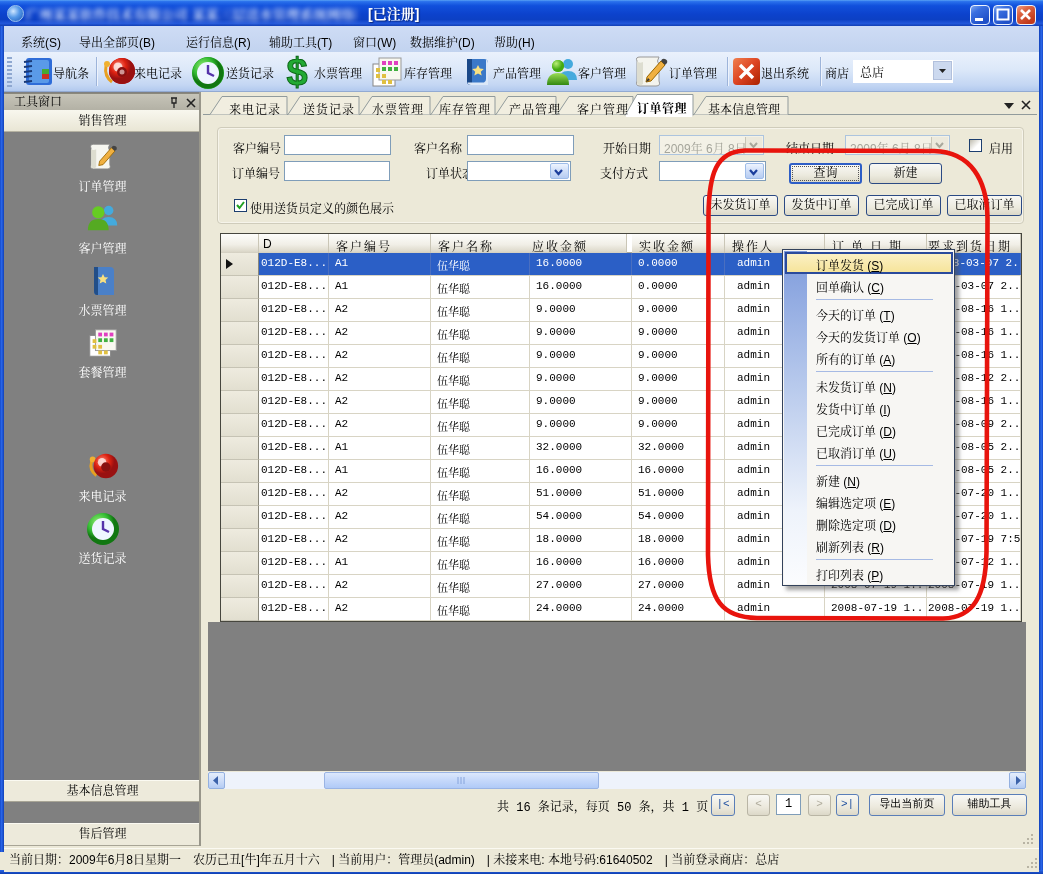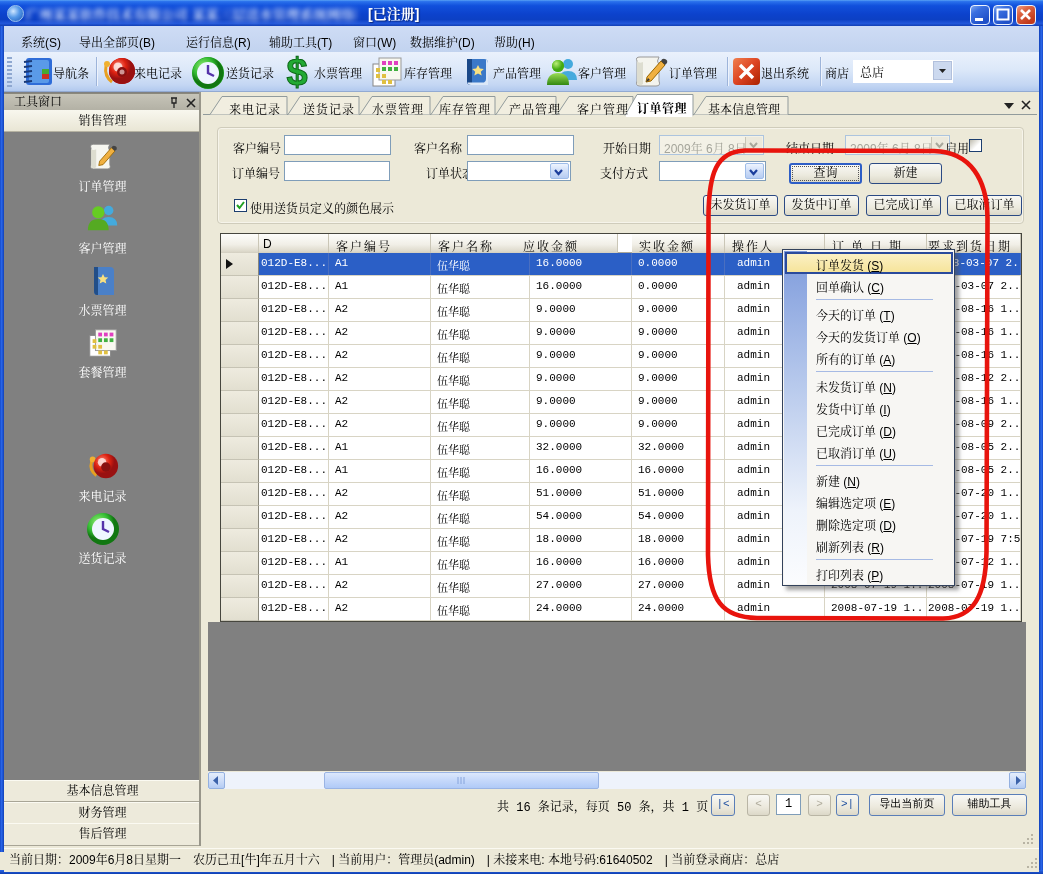--- a/index.html
+++ b/index.html
@@ -333,21 +333,20 @@
       <defs>
           <radialGradient id="sclkg" cx=".35" cy=".3">
             <stop offset="0" stop-color="#99ee77"></stop>
             <stop offset=".65" stop-color="#33bb33"></stop>
             <stop offset="1" stop-color="#117711"></stop>
           </radialGradient>
         </defs>
     </svg><span>送货记录</span>
   </div>
   <div class="sbbar" style="top:688px">基本信息管理</div>
-  <div class="sbbar" style="top:710px">财务管理</div>
   <div class="sbbar" style="top:731px;height:21px">售后管理</div>
 </div>
 <div class="abs" id="sbedge"></div>
 <div class="abs" id="main">
   <svg class="abs" style="left:0;top:0" width="834" height="26" viewBox="0 0 834 26">
   <line x1="0" y1="22.5" x2="834" y2="22.5" stroke="#919b9c"></line>
   <path d="M 7,22.5 L 19,4.5 L 84,4.5 L 84,22.5" fill="#f1eee0" stroke="#919b9c" stroke-width="1"></path>
   <path d="M 85,22.5 L 97,4.5 L 156,4.5 L 156,22.5" fill="#f1eee0" stroke="#919b9c" stroke-width="1"></path>
   <path d="M 157,22.5 L 169,4.5 L 227,4.5 L 227,22.5" fill="#f1eee0" stroke="#919b9c" stroke-width="1"></path>
   <path d="M 228,22.5 L 240,4.5 L 292,4.5 L 292,22.5" fill="#f1eee0" stroke="#919b9c" stroke-width="1"></path>
@@ -379,21 +378,21 @@
   <div class="tinput" style="left:264px;top:43px;width:107px;height:20px"></div>
   <div class="dcombo" style="left:456px;top:43px;width:105px;height:20px">2009年 6月 8日
       <div class="dbtn"><svg width="15" height="17">
           <path d="M4 6 l3.5 4 l3.5 -4" stroke="#a8a89c" stroke-width="2" fill="none"></path>
         </svg></div></div>
   <div class="dcombo" style="left:642px;top:43px;width:105px;height:20px">2009年 6月 8日
       <div class="dbtn"><svg width="15" height="17">
           <path d="M4 6 l3.5 4 l3.5 -4" stroke="#a8a89c" stroke-width="2" fill="none"></path>
         </svg></div></div>
   <div class="abs" style="left:766px;top:47px;width:13px;height:13px;background:linear-gradient(135deg,#c0bdb0,#fff 60%);border:1px solid #1c3e6e;box-sizing:border-box"></div>
-  <span class="flabel" style="left:742px;top:47px">启用</span>
+  <span class="flabel" style="left:786px;top:47px">启用</span>
   <div class="tinput" style="left:81px;top:69px;width:106px;height:20px"></div>
   <div class="combo" style="left:264px;top:69px;width:104px;height:20px">
       <div class="combobtn"><svg width="15" height="16">
           <path d="M4 6 l3.5 4 l3.5 -4" stroke="#1c3e9c" stroke-width="2.2" fill="none"></path>
         </svg></div>
     </div>
   <div class="combo" style="left:456px;top:69px;width:107px;height:20px">
       <div class="combobtn"><svg width="15" height="16">
           <path d="M4 6 l3.5 4 l3.5 -4" stroke="#1c3e9c" stroke-width="2.2" fill="none"></path>
         </svg></div>
@@ -409,21 +408,21 @@
   <div class="xbtn" style="left:500px;top:103px;width:75px;height:21px;line-height:18px">未发货订单</div>
   <div class="xbtn" style="left:581px;top:103px;width:75px;height:21px;line-height:18px">发货中订单</div>
   <div class="xbtn" style="left:663px;top:103px;width:75px;height:21px;line-height:18px">已完成订单</div>
   <div class="xbtn" style="left:744px;top:103px;width:75px;height:21px;line-height:18px">已取消订单</div>
   <div class="abs" id="grid">
 <div id="ghead"></div>
 <div class="hcell" style="left:0;width:38px"></div>
 <div class="hcell" style="left:38px;width:70px;padding-left:4px;">D</div>
 <div class="hcell" style="left:108px;width:102px;">客户编号</div>
 <div class="hcell" style="left:210px;width:99px;">客户名称</div>
-<div class="hcell" style="left:295px;width:102px;">应收金额</div>
+<div class="hcell" style="left:304px;width:102px;">应收金额</div>
 <div class="hcell" style="left:411px;width:93px;">实收金额</div>
 <div class="hcell" style="left:504px;width:100px;">操作人</div>
 <div class="hcell" style="left:604px;width:102px;letter-spacing:7px;">订单日期</div>
 <div class="hcell" style="left:706px;width:94px;padding-left:1px;">要求到货日期</div>
 <div class="grow" style="top:19px;background:#2b5fc6;color:#fff;">
         <div class="rowsel">
           <svg width="10" height="12" style="position:absolute;left:3px;top:5px">
             <path d="M2 1 L9 6 L2 11 Z" fill="#111"></path>
           </svg>
         </div>

